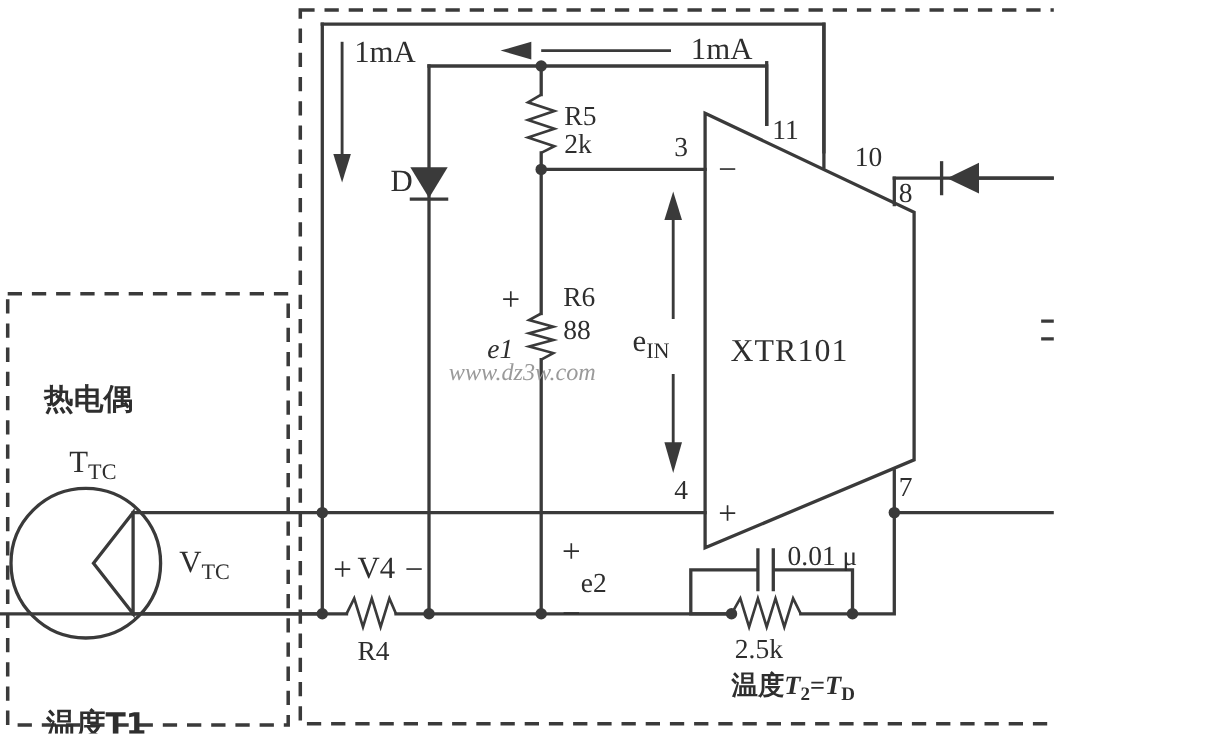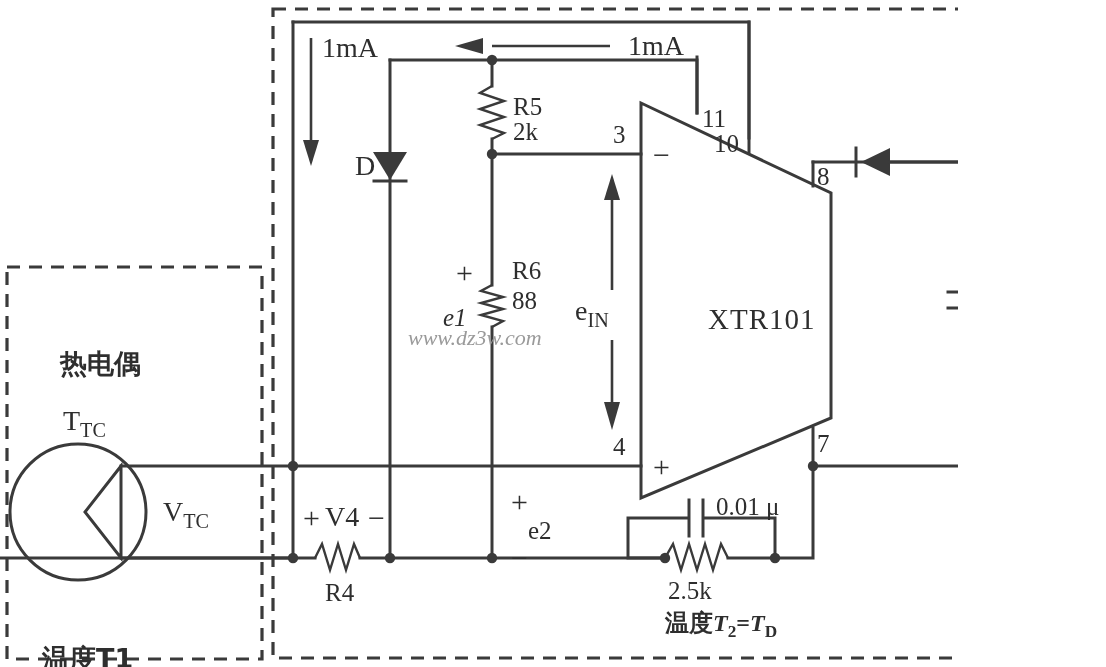--- a/index.html
+++ b/index.html
@@ -200,26 +200,26 @@
   <div class="lbl sz-val" style="left:512px; top:258px;">R6</div>
   <div class="lbl sz-val" style="left:512px; top:288px;">88</div>
 
   <div class="lbl sign" style="left:456px; top:258px;">+</div>
   <div class="lbl sz-val" style="left:443px; top:305px;font-style:italic;">e1</div>
 
   <div class="watermark" style="left:408px; top:325px;">www.dz3w.com</div>
 
   <div class="lbl sz-big" style="left:575px; top:297px;"><span>e</span><span class="sub">IN</span></div>
 
-  <div class="lbl sz-chip" style="left:708px; top:305px;">XTR101</div>
+  <div class="lbl sz-chip" style="left:664px; top:305px;">XTR101</div>
 
   <div class="lbl sz-pin" style="left:613px; top:122px;">3</div>
   <div class="lbl sz-pin" style="left:613px; top:434px;">4</div>
   <div class="lbl sz-pin" style="left:702px; top:106px;">11</div>
-  <div class="lbl sz-pin" style="left:714px; top:131px;">10</div>
+  <div class="lbl sz-pin" style="left:777px; top:131px;">10</div>
   <div class="lbl sz-pin" style="left:817px; top:164px;">8</div>
   <div class="lbl sz-pin" style="left:817px; top:431px;">7</div>
 
   <div class="lbl sign" style="left:653px; top:140px;">−</div>
   <div class="lbl sign" style="left:653px; top:452px;">+</div>
 
   <div class="lbl sign" style="left:303px; top:503px;">+</div>
   <div class="lbl sz-big" style="left:325px; top:503px;">V4</div>
   <div class="lbl sign" style="left:368px; top:503px;">−</div>
 
@@ -228,21 +228,21 @@
   <div class="lbl sign" style="left:511px; top:487px;">+</div>
   <div class="lbl sz-val" style="left:528px; top:518px;">e2</div>
   <div class="lbl sign" style="left:511px; top:543px;">−</div>
 
   <div class="lbl sz-val" style="left:716px; top:494px;">0.01 μ</div>
 
   <div class="lbl sz-val" style="left:668px; top:578px;">2.5k</div>
 
   <div class="lbl sz-cjk-sm lbl-cjk" style="left:665px; top:611px;"><span>温度</span><span class="ital" style="font-family:'Liberation Serif',serif;">T</span><span class="sub" style="font-family:'Liberation Serif',serif;">2</span><span style="font-family:'Liberation Serif',serif;">=</span><span class="ital" style="font-family:'Liberation Serif',serif;">T</span><span class="sub" style="font-family:'Liberation Serif',serif;">D</span></div>
 
-  <div class="lbl sz-cjk lbl-cjk" style="left:60px; top:350px;">热电偶</div>
+  <div class="lbl sz-cjk lbl-cjk" style="left:40px; top:350px;">热电偶</div>
 
   <div class="lbl sz-big" style="left:63px; top:407px;"><span>T</span><span class="sub">TC</span></div>
 
   <div class="lbl sz-big" style="left:163px; top:498px;"><span>V</span><span class="sub">TC</span></div>
 
   <div class="lbl sz-cjk lbl-cjk" style="left:42px; top:600px;margin-top:45px;">温度T1</div>
 
 </div>
 
 </body></html>

